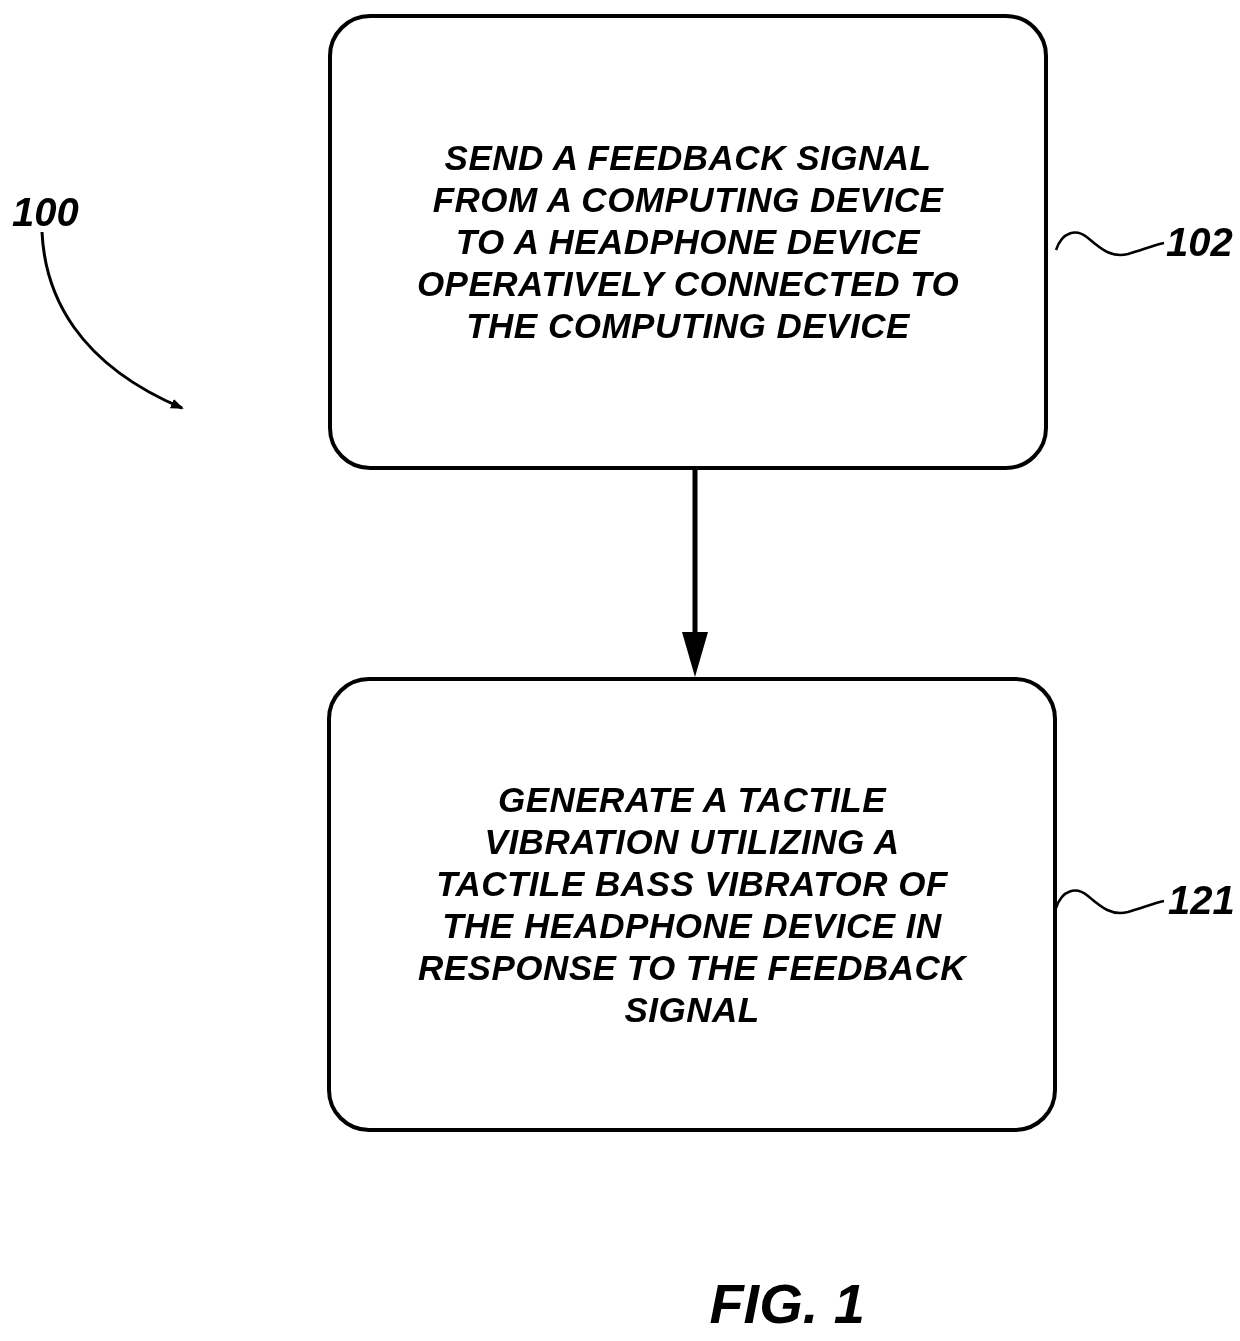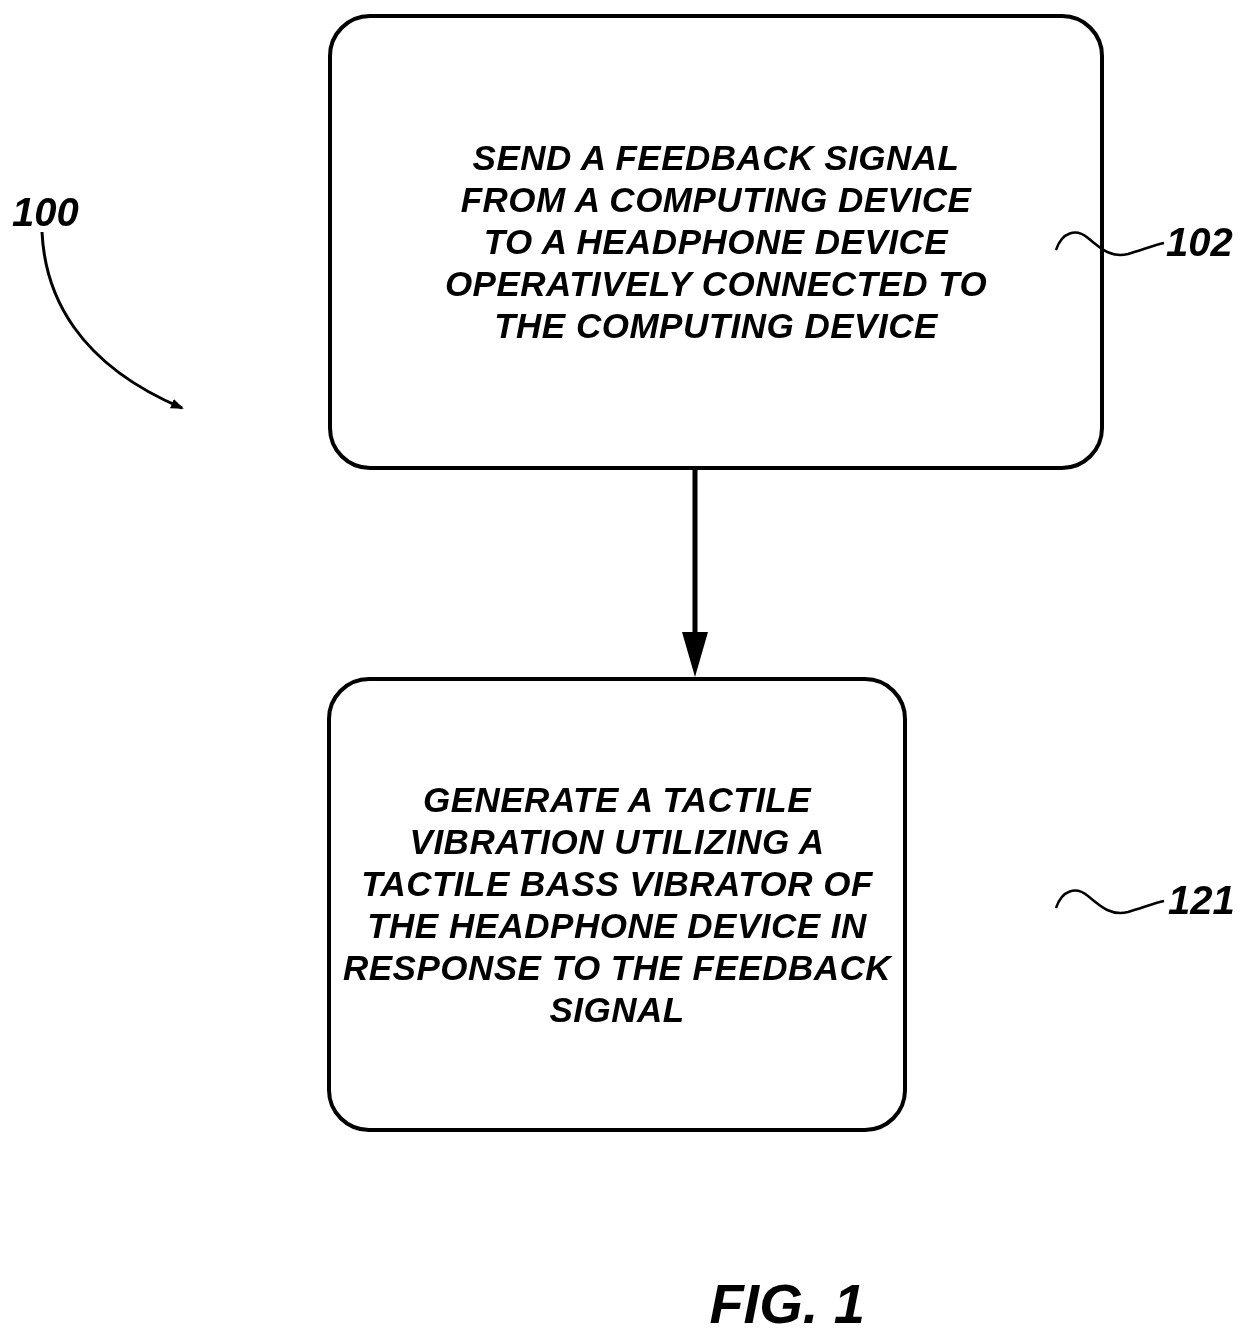--- a/index.html
+++ b/index.html
@@ -15,22 +15,22 @@
   }
   .flow-box {
     position: absolute;
     border: 4px solid #000000;
     border-radius: 42px;
     background: #ffffff;
     display: flex;
     align-items: center;
     justify-content: center;
   }
-  .box-top    { left: 328px; top: 14px;  width: 776px; height: 456px; }
-  .box-bottom { left: 327px; top: 677px; width: 580px; height: 455px; }
+  .box-top    { left: 328px; top: 14px;  width: 720px; height: 456px; }
+  .box-bottom { left: 327px; top: 677px; width: 730px; height: 455px; }
   .box-text {
     font-weight: bold;
     font-style: italic;
     font-size: 35px;
     line-height: 42px;
     text-align: center;
     white-space: pre-line;
     letter-spacing: 0.5px;
   }
   .ref-label {

